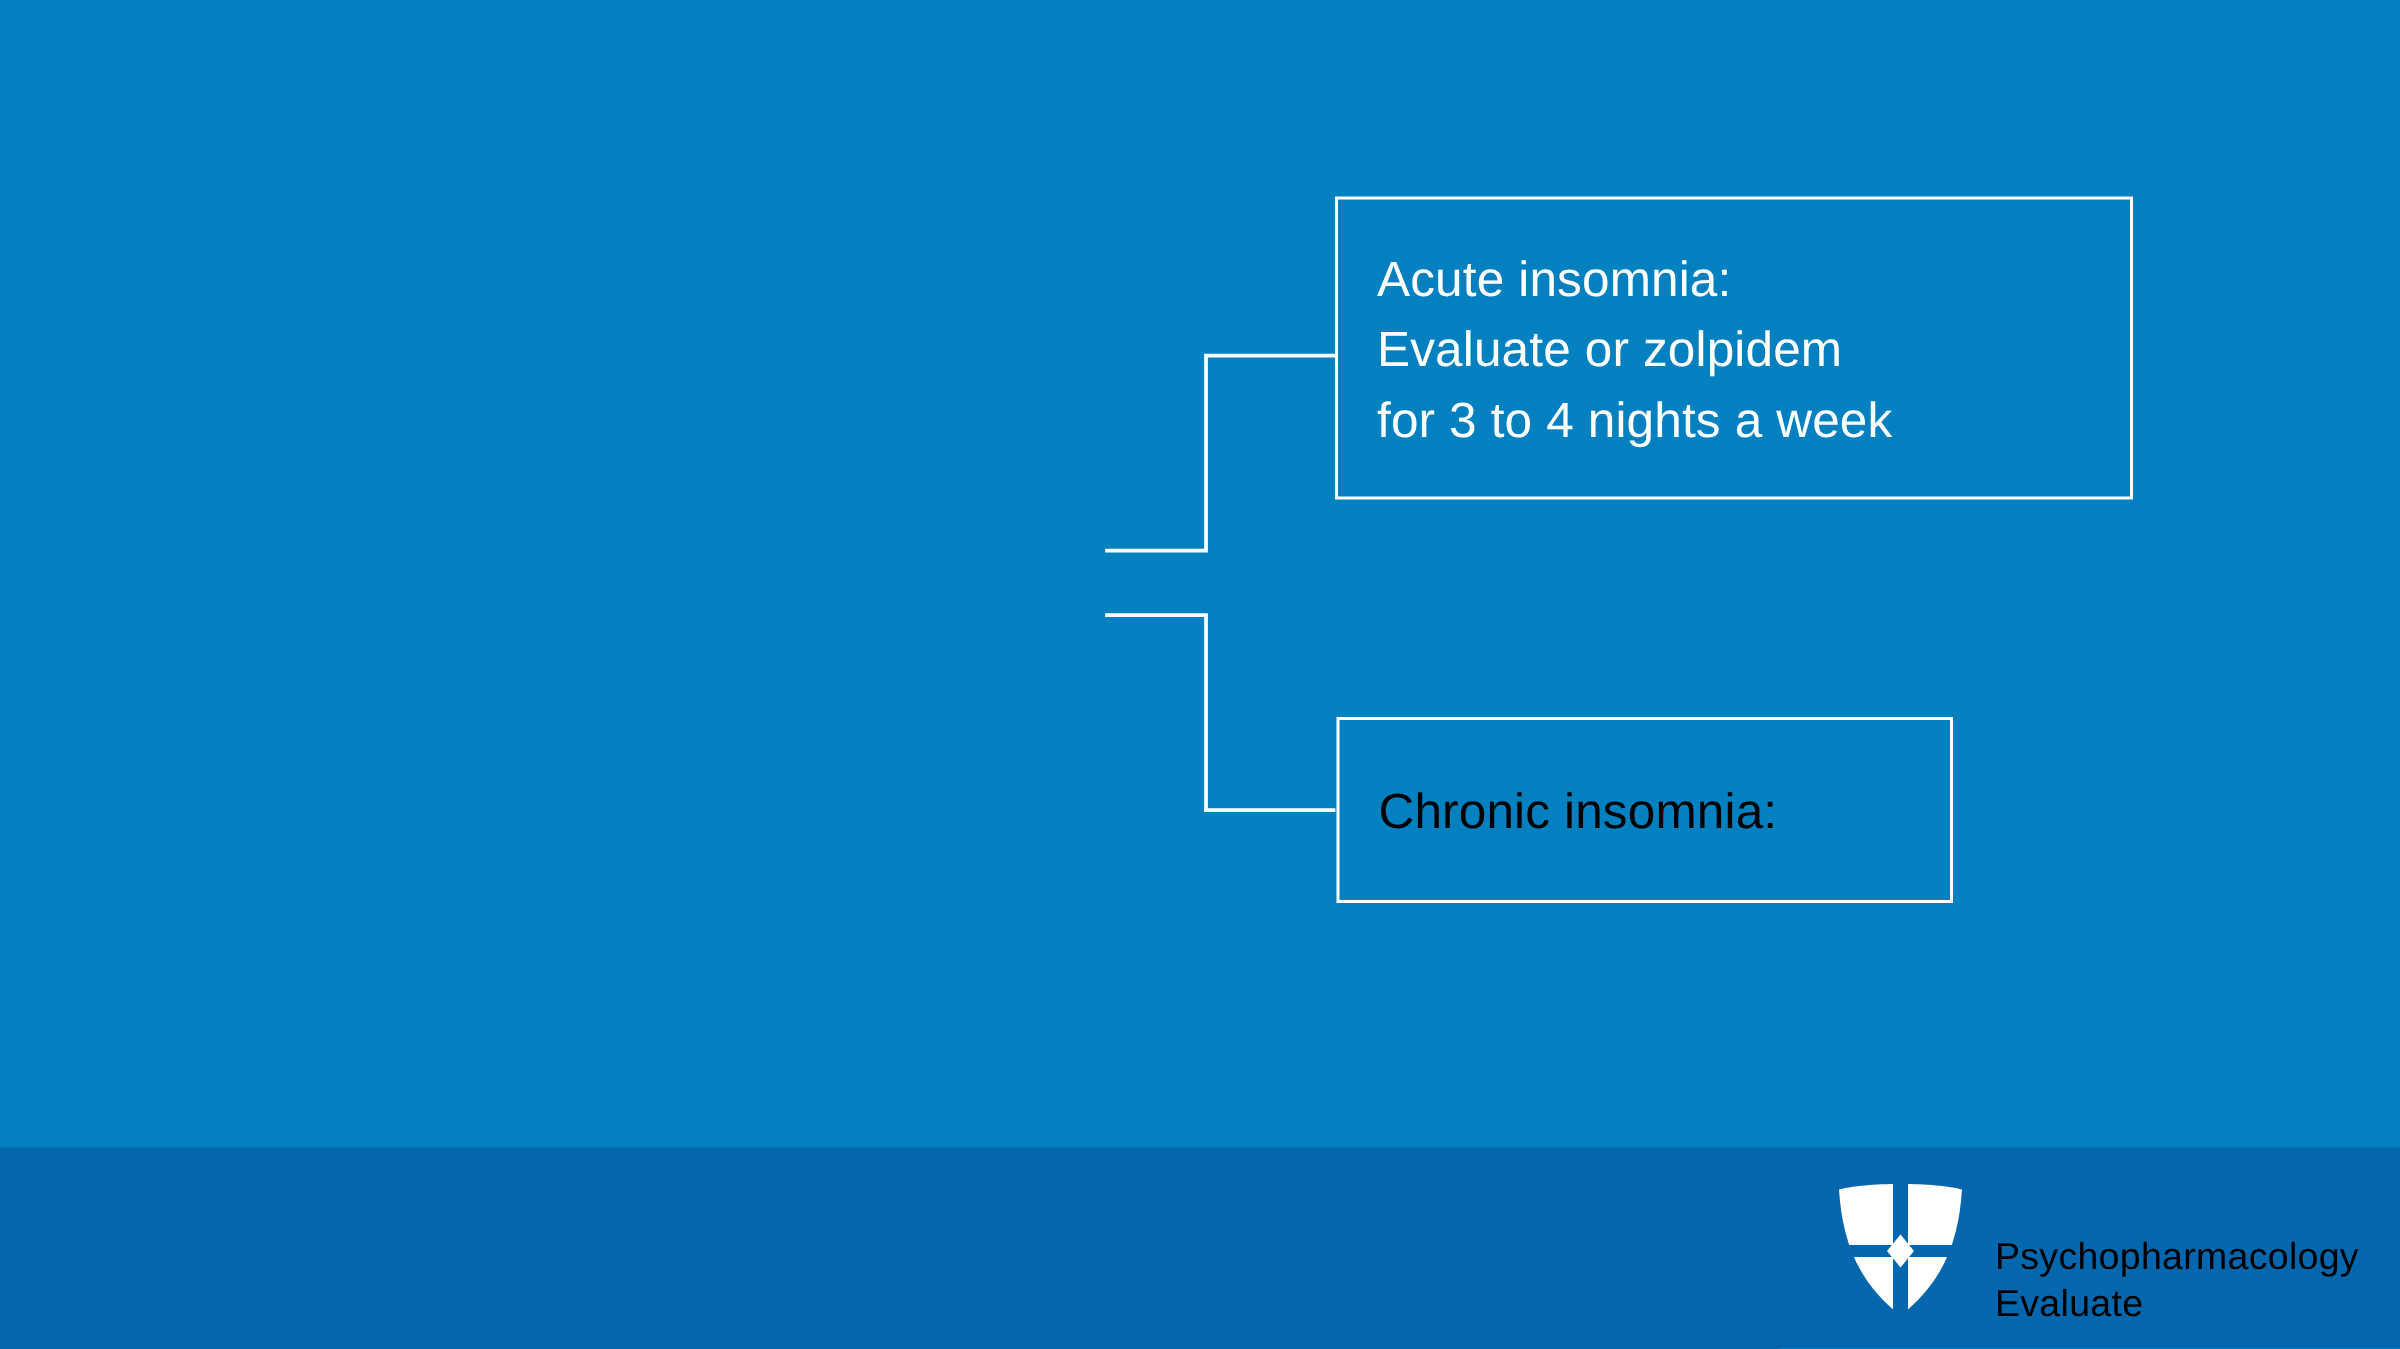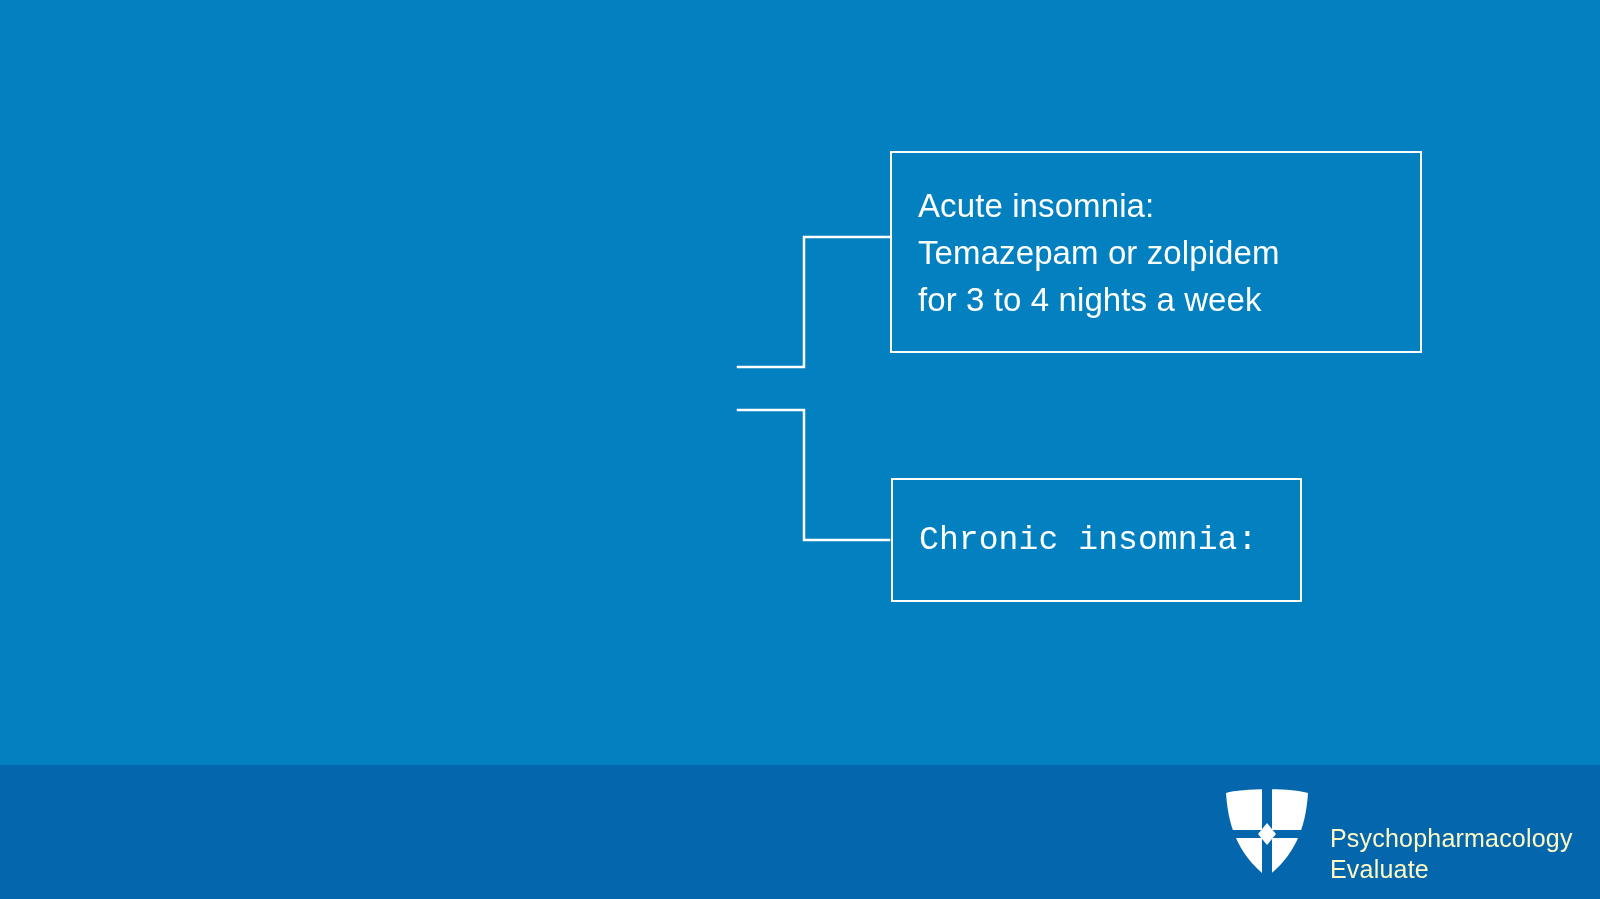--- a/index.html
+++ b/index.html
@@ -54,21 +54,20 @@
     padding: 0 34px;
   }
   #node-acute {
     left: 890px;
     top: 131px;
     width: 532px;
     height: 202px;
     align-items: flex-start;
     text-align: left;
     padding: 0 0 0 26px;
-    margin-top: 20px;
   }
   #node-chronic {
     left: 891px;
     top: 478px;
     width: 411px;
     height: 124px;
     align-items: flex-start;
     text-align: left;
     padding: 0 0 0 26px;
   }
@@ -133,25 +132,25 @@
   <svg id="connectors" viewBox="0 0 1600 899" width="1600" height="899" aria-hidden="true">
 
     <polyline points="738,367 804,367 804,237 889,237" fill="none" stroke="#ffffff" stroke-width="2.5" stroke-linecap="square" stroke-linejoin="miter"></polyline>
 
     <polyline points="738,410 804,410 804,540 889,540" fill="none" stroke="#ffffff" stroke-width="2.5" stroke-linecap="square" stroke-linejoin="miter"></polyline>
   </svg>
 
 
   <div class="node" id="node-acute" style="border-color: rgb(255, 255, 255); color: rgb(255, 255, 255);">
     <span class="node-line">Acute insomnia:</span>
-    <span class="node-line">Temazepam or zolpidem</span>
+    <span class="node-line">Evaluate or zolpidem</span>
     <span class="node-line">for 3 to 4 nights a week</span>
   </div>
 
-  <div class="node" id="node-chronic" style="border-color: rgb(255, 255, 255); color: #ffffff; font-family: Liberation Mono, monospace;">
+  <div class="node" id="node-chronic" style="border-color: rgb(255, 255, 255); color: #000000;">
     <span class="node-line">Chronic insomnia:</span>
   </div>
 
   <div id="footer-band" style="background: rgb(4, 103, 173);"></div>
 
   <div id="logo">
     <svg id="logo-shield" viewBox="0 0 90 92" aria-hidden="true">
 
       <defs>
         <clipPath id="shieldClip">
@@ -164,19 +163,19 @@
 
         <rect x="50" y="-6" width="48" height="49"></rect>
 
         <rect x="-6" y="51" width="46" height="50"></rect>
 
         <rect x="50" y="51" width="48" height="50"></rect>
 
         <path d="M45,36 L54,47 L45,58 L36,47 Z"></path>
       </g>
     </svg>
-    <div id="logo-wordmark" style="color: #fef9c3; margin-top: 44px;">
+    <div id="logo-wordmark" style="color: #000000; margin-top: 44px;">
       <span class="wm-line">Psychopharmacology</span>
       <span class="wm-line">Evaluate</span>
     </div>
   </div>
 
 </div>
 
 </body></html>

